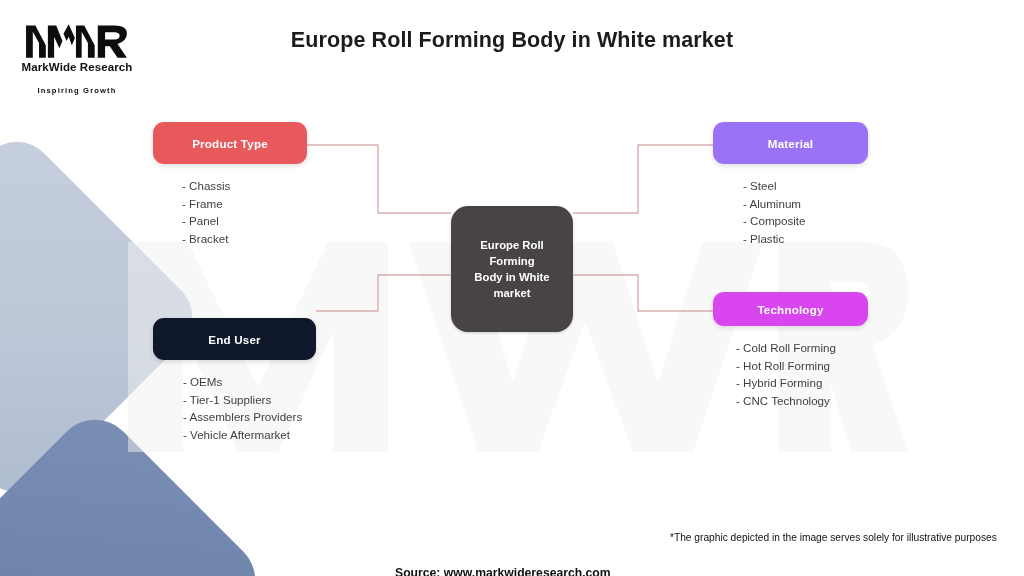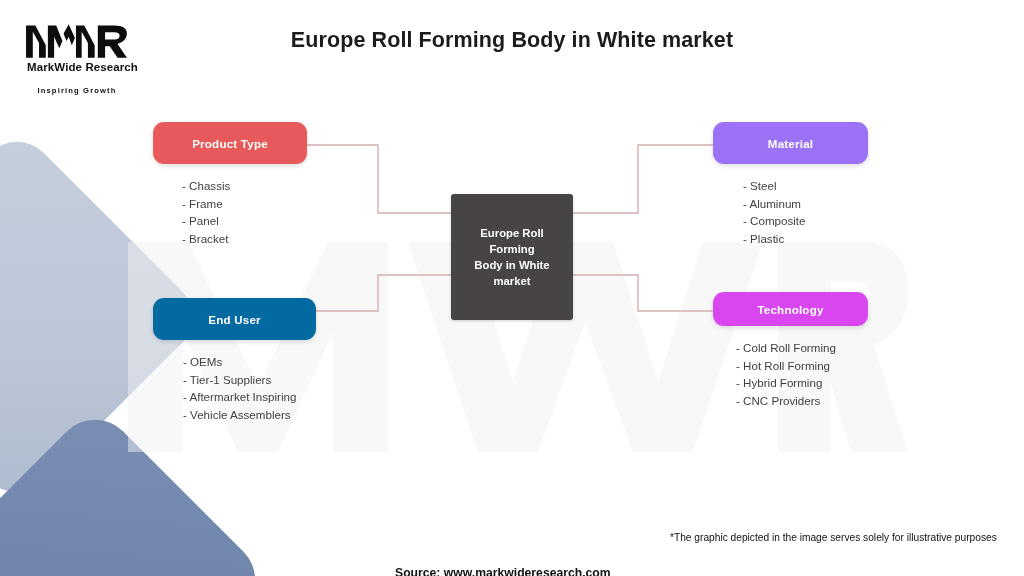--- a/index.html
+++ b/index.html
@@ -41,21 +41,21 @@
     width: 790px; height: 250px;
     opacity: .5;
   }
   .watermark svg { width: 100%; height: 100%; display: block; }
 
   
   .logo { position: absolute; left: 16px; top: 22px; width: 122px; }
   .logo-mark { width: 104px; height: 38px; display: block; margin: 0 auto; }
   .logo-name {
     font-size: 11.5px; font-weight: bold; color: #111;
-    text-align: right; letter-spacing: .1px; margin-top: 1px;
+    text-align: center; letter-spacing: .1px; margin-top: 1px;
     white-space: nowrap;
   }
   .logo-tagline {
     font-size: 7.6px; font-weight: bold; color: #111;
     text-align: center; letter-spacing: 1.15px; margin-top: 13px;
     white-space: nowrap;
   }
 
   
   .title {
@@ -64,24 +64,24 @@
     font-size: 21.5px; font-weight: bold; color: #1c1c1c;
     letter-spacing: .1px;
   }
 
   
   .connectors { position: absolute; left: 0; top: 0; width: 1024px; height: 576px; }
 
   
   .hub {
     position: absolute;
-    left: 451px; top: 194px;
+    left: 451px; top: 206px;
     width: 122px; height: 126px;
     background: #474443;
-    border-radius: 3px;
+    border-radius: 17px;
     display: flex; align-items: center; justify-content: center;
     box-shadow: 0 1px 3px rgba(0,0,0,.18);
   }
   .hub-label {
     color: #ffffff;
     font-size: 11.3px; font-weight: bold;
     line-height: 1.42; text-align: center;
     padding: 0 9px; white-space: pre-line;
   }
 
@@ -100,21 +100,21 @@
   .item {
     font-size: 11.6px; color: #3f3f3f;
     line-height: 1.53; white-space: nowrap;
   }
 
   #group-product-type { left: 153px; top: 122px; }
   #group-product-type .pill { width: 154px; height: 42px; background: #e8595b; }
   #group-product-type .items { padding-left: 29px; }
 
   #group-end-user { left: 153px; top: 298px; }
-  #group-end-user .pill { width: 163px; height: 42px; background: #0369a1; }
+  #group-end-user .pill { width: 163px; height: 42px; background: #0f172a; margin-top: 20px; }
   #group-end-user .items { padding-left: 30px; }
 
   #group-material { left: 713px; top: 122px; }
   #group-material .pill { width: 155px; height: 42px; background: #9b72f5; }
   #group-material .items { padding-left: 30px; }
 
   #group-technology { left: 713px; top: 292px; }
   #group-technology .pill { width: 155px; height: 34px; background: #d946ef; }
   #group-technology .items { padding-left: 23px; }
 
@@ -203,33 +203,33 @@
     </div>
   </div>
 
   <div class="group" id="group-end-user">
     <div class="pill">
       <span class="pill-label">End User</span>
     </div>
     <div class="items">
       <div class="item">- OEMs</div>
       <div class="item">- Tier-1 Suppliers</div>
-      <div class="item">- Aftermarket Inspiring</div>
-      <div class="item">- Vehicle Assemblers</div>
+      <div class="item">- Assemblers Providers</div>
+      <div class="item">- Vehicle Aftermarket</div>
     </div>
   </div>
 
   <div class="group" id="group-technology">
     <div class="pill">
       <span class="pill-label">Technology</span>
     </div>
     <div class="items">
       <div class="item">- Cold Roll Forming</div>
       <div class="item">- Hot Roll Forming</div>
       <div class="item">- Hybrid Forming</div>
-      <div class="item">- CNC Providers</div>
+      <div class="item">- CNC Technology</div>
     </div>
   </div>
 
   <div class="footer-source">Source: www.markwideresearch.com</div>
   <div class="footer-note">*The graphic depicted in the image serves solely for illustrative purposes</div>
 
 </div>
 
 </body></html>

